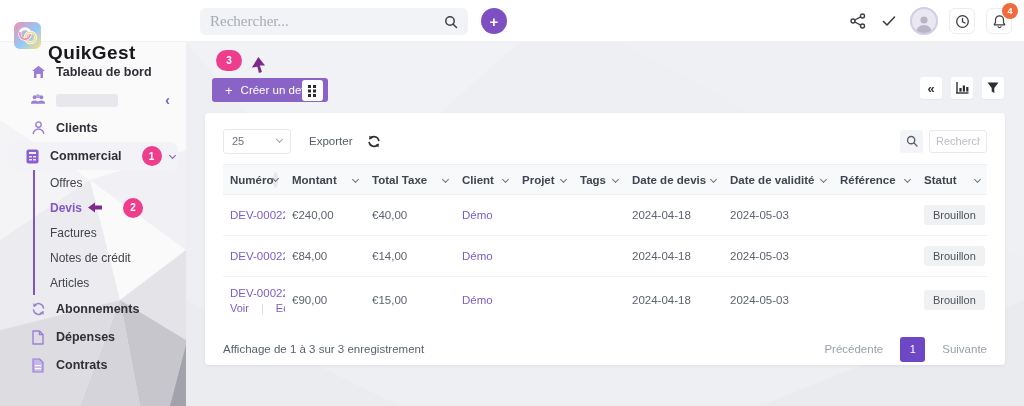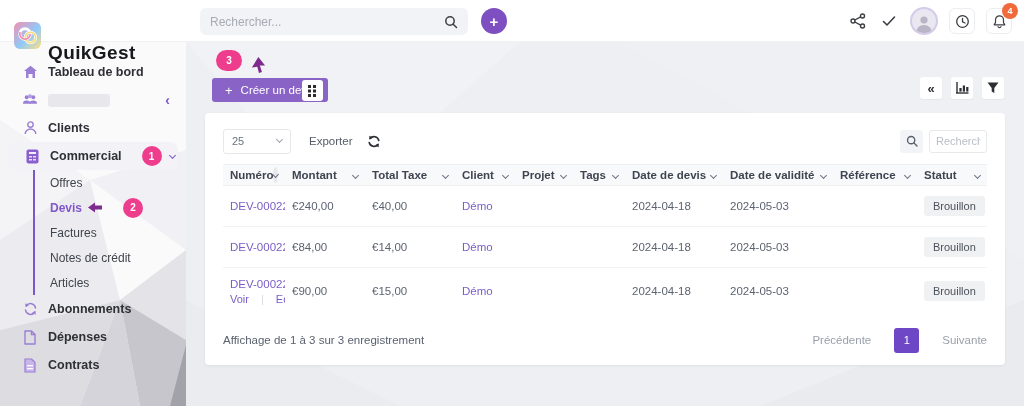--- a/index.html
+++ b/index.html
@@ -6,32 +6,32 @@
   body { font-family: "Liberation Sans", sans-serif; background: #fff; }
   .stage { position: relative; width: 1024px; height: 406px; overflow: hidden; background: #edeff2; }
   .bg-svg { position: absolute; left: 0; top: 0; z-index: 0; }
 
   
   .topbar { position: absolute; top: 0; left: 0; width: 1024px; height: 42px; background: #fff; z-index: 5; border-bottom: 1px solid #f1f1f4; }
   .brand { position: absolute; left: 14px; top: 7px; display: flex; align-items: center; gap: 7px; }
   .brand-name { font-size: 19px; font-weight: 800; color: #17181c; letter-spacing: .4px; margin-top: 35px; }
   .logo-box { width: 27px; height: 27px; }
   .tb-search { position: absolute; left: 200px; top: 8px; width: 268px; height: 27px; background: #f1f3f6; border-radius: 6px; display: flex; align-items: center; padding: 0 10px; }
-  .tb-search input { flex: 1; border: 0; background: transparent; outline: none; font-size: 12px; color: #8b5cf6; font-family: Liberation Sans, sans-serif; }
+  .tb-search input { flex: 1; border: 0; background: transparent; outline: none; font-size: 15px; color: #8b5cf6; font-family: Liberation Serif, serif; }
   .tb-search input::placeholder { color: #a7abb4; }
   .tb-plus { position: absolute; left: 481px; top: 8px; width: 26px; height: 26px; border-radius: 50%; background: #7e4fc1; color: #fff; font-size: 15px; font-weight: 700; display: flex; align-items: center; justify-content: center; cursor: pointer; }
   .tb-right { position: absolute; right: 12px; top: 0; height: 42px; display: flex; align-items: center; gap: 11px; }
   .tb-iconbtn { width: 26px; height: 26px; border-radius: 6px; border: 1px solid #ececf1; background: #fff; display: flex; align-items: center; justify-content: center; position: relative; cursor: pointer; }
   .tb-plain { width: 20px; height: 20px; display: flex; align-items: center; justify-content: center; cursor: pointer; }
   .avatar { width: 28px; height: 28px; border-radius: 50%; background: #e9e7f0; border: 2px solid #d4cbe9; display: flex; align-items: flex-end; justify-content: center; overflow: hidden; cursor: pointer; }
   .notif-badge { position: absolute; top: -6px; right: -7px; min-width: 16px; height: 16px; border-radius: 50%; background: #f06a3b; color: #fff; font-size: 9px; font-weight: 700; display: flex; align-items: center; justify-content: center; }
 
   
   .sidebar { position: absolute; left: 0; top: 42px; width: 186px; height: 364px; z-index: 2; padding-top: 16px; }
-  .snav { position: relative; display: flex; align-items: center; gap: 10px; height: 28px; padding-left: 14px; font-size: 12.5px; font-weight: 700; color: #2e3036; cursor: pointer; margin-left: 8px; }
+  .snav { position: relative; display: flex; align-items: center; gap: 10px; height: 28px; padding-left: 30px; font-size: 12.5px; font-weight: 700; color: #2e3036; cursor: pointer; }
   .snav .sicon { width: 16px; height: 16px; flex: 0 0 16px; display: flex; align-items: center; justify-content: center; }
   .redacted-blur { width: 62px; height: 13px; background: #e8e8ec; border-radius: 3px; }
   .collapse-ch { margin-left: auto; margin-right: 16px; color: #7d57c9; font-size: 14px; font-weight: 700; }
   .snav-pill { margin: 0 8px; padding-left: 16px; background: #f3f3f7; border-radius: 8px; }
   .sub-list { margin-left: 33px; border-left: 2px solid #7d57c9; padding-left: 15px; }
   .sub-item { display: flex; align-items: center; gap: 6px; height: 25px; font-size: 12px; font-weight: 500; color: #40444c; cursor: pointer; }
   .sub-item.active { color: #8257c9; font-weight: 600; }
   .pink-badge { min-width: 20px; height: 20px; border-radius: 50%; background: #ee3d8d; color: #fff; font-size: 10px; font-weight: 700; display: flex; align-items: center; justify-content: center; padding: 0 4px; }
   .chev { width: 5px; height: 5px; border-right: 1.5px solid currentColor; border-bottom: 1.5px solid currentColor; transform: rotate(45deg); display: inline-block; }
   .pill-right { margin-left: auto; margin-right: 12px; display: flex; align-items: center; gap: 8px; }
@@ -49,40 +49,40 @@
   .card { position: absolute; left: 19px; right: 19px; top: 71px; height: 252px; background: #fff; border-radius: 4px; box-shadow: 0 1px 3px rgba(25,25,50,.06); padding: 14px 18px 0; }
   .controls { display: flex; align-items: center; height: 28px; }
   .pagesize { width: 68px; height: 25px; border: 1px solid #e6e8ec; border-radius: 3px; display: flex; align-items: center; justify-content: space-between; padding: 0 8px; font-size: 11px; color: #6a7280; cursor: pointer; }
   .export-lbl { margin-left: 18px; font-size: 11.5px; color: #555c66; cursor: pointer; }
   .refresh-btn { margin-left: 15px; cursor: pointer; display: flex; }
   .controls-right { margin-left: auto; display: flex; align-items: center; gap: 6px; }
   .mini-search-btn { width: 23px; height: 23px; background: #f3f4f7; border-radius: 3px; display: flex; align-items: center; justify-content: center; cursor: pointer; }
   .mini-search { width: 58px; height: 23px; border: 1px solid #e7e9ed; border-radius: 3px; padding: 0 6px; font-size: 11px; color: #555; outline: none; font-family: "Liberation Sans", sans-serif; }
   .mini-search::placeholder { color: #b9bdc6; }
 
-  .thead { display: flex; height: 22px; margin-top: 9px; background: #f8f9fb; border-top: 1px solid #eef0f2; border-bottom: 1px solid #eef0f2; align-items: center; }
+  .thead { display: flex; height: 31px; margin-top: 9px; background: #f8f9fb; border-top: 1px solid #eef0f2; border-bottom: 1px solid #eef0f2; align-items: center; }
   .th { display: flex; align-items: center; justify-content: space-between; padding: 0 7px; font-size: 11.5px; font-weight: 700; color: #3f4550; cursor: pointer; }
   .th .chev { color: #6b7280; margin-left: 4px; flex: 0 0 auto; }
   .chev-circle { width: 16px; height: 16px; border-radius: 50%; background: #e6e8ec; display: flex; align-items: center; justify-content: center; }
   .chev-circle .chev { margin: -2px 0 0 0; }
   .tr { display: flex; align-items: center; border-bottom: 1px solid #f1f2f4; }
   .tr.r1, .tr.r2 { height: 41px; }
   .tr.r3 { height: 46px; border-bottom: 0; }
   .td { padding: 0 7px; font-size: 11.5px; color: #5c6370; overflow: hidden; white-space: nowrap; }
   .link { color: #7a5ec5; cursor: pointer; }
   .num-cell { display: flex; flex-direction: column; gap: 3px; }
   .row-actions { font-size: 11px; color: #7a5ec5; display: flex; align-items: center; gap: 12px; }
   .row-actions .sep { color: #d6d8de; }
   .status-badge { display: inline-block; background: #f0f1f3; color: #4c525b; font-size: 11px; padding: 4px 9px; border-radius: 3px; }
 
   .c0{width:62px}.c1{width:80px}.c2{width:90px}.c3{width:60px}.c4{width:58px}.c5{width:52px}.c6{width:98px}.c7{width:110px}.c8{width:84px}.c9{width:70px}
 
   .card-footer { display: flex; align-items: center; height: 52px; }
   .summary { font-size: 11.5px; color: #5a6270; }
-  .pager { margin-left: auto; display: flex; align-items: center; gap: 23px; }
+  .pager { margin-left: auto; display: flex; align-items: center; gap: 17px; }
   .page-nav { font-size: 11.5px; color: #9aa0ab; cursor: pointer; }
   .page-cur { width: 25px; height: 25px; background: #6d47c5; color: #fff; border-radius: 3px; font-size: 11px; display: flex; align-items: center; justify-content: center; cursor: pointer; }
 </style>
 </head>
 <body>
 
 <div class="stage">
 
   <svg class="bg-svg" width="1024" height="406" viewBox="0 0 1024 406">
     <rect width="1024" height="406" fill="#edeff2"></rect>

